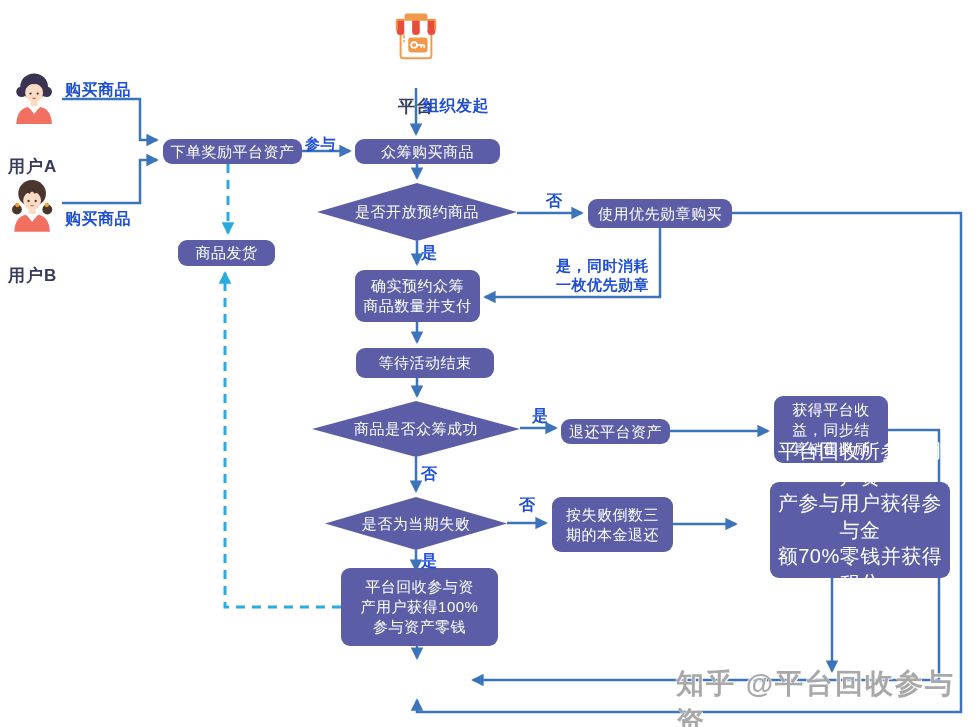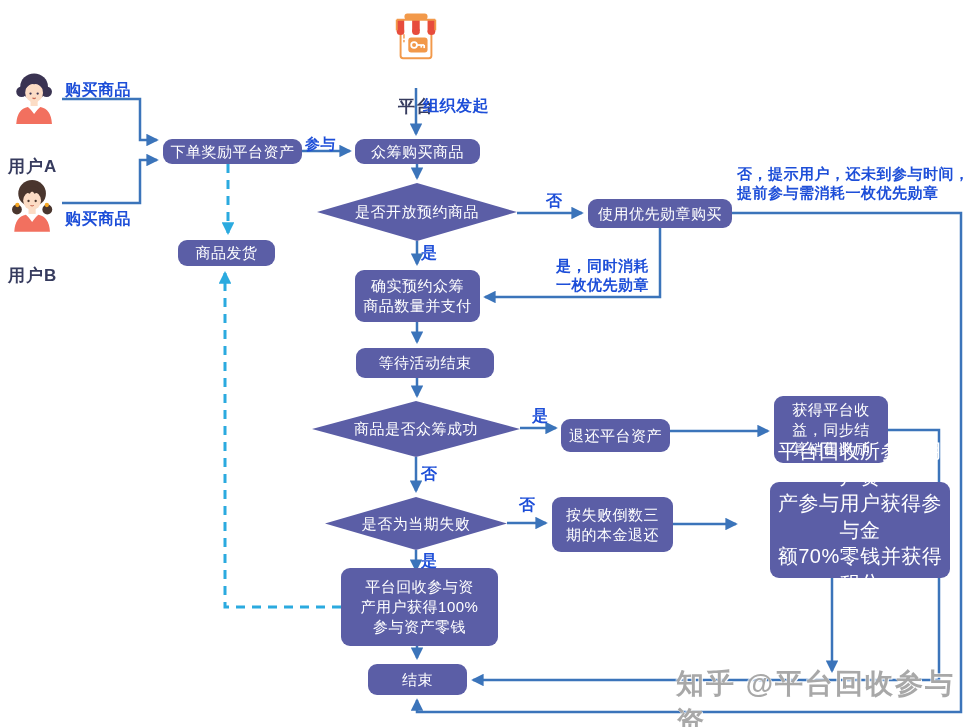--- a/index.html
+++ b/index.html
@@ -131,52 +131,49 @@
     <circle cx="23" cy="27.5" r="1.3" fill="#4a362e"></circle>
     <circle cx="31" cy="27.5" r="1.3" fill="#4a362e"></circle>
     <path d="M25.5,32.5 Q27,33.8 28.5,32.5" stroke="#c96b55" stroke-width="1.2" fill="none" stroke-linecap="round"></path>
   </svg>
 
   <div class="nlabel" style="left:8px;top:124px">用户A</div>
   <div class="nlabel" style="left:8px;top:233px">用户B</div>
   <div class="nlabel" style="left:398px;top:64px">平台</div>
 
   <div class="node" style="left:163px;top:139px;width:139px;height:25px">下单奖励平台资产</div>
-  <div class="node" style="left:355px;top:139px;width:125px;height:25px">众筹购买商品</div>
+  <div class="node" style="left:355px;top:139px;width:145px;height:25px">众筹购买商品</div>
   <div class="node" style="left:178px;top:240px;width:97px;height:26px">商品发货</div>
   <div class="node diamond" style="left:317px;top:183px;width:200px;height:58px">是否开放预约商品</div>
   <div class="node" style="left:588px;top:199px;width:144px;height:29px">使用优先勋章购买</div>
   <div class="node" style="left:355px;top:270px;width:125px;height:52px">确实预约众筹
 商品数量并支付</div>
   <div class="node" style="left:356px;top:348px;width:138px;height:30px">等待活动结束</div>
   <div class="node diamond" style="left:312px;top:401px;width:208px;height:56px">商品是否众筹成功</div>
-  <div class="node" style="left:561px;top:419px;width:109px;height:33px">退还平台资产</div>
+  <div class="node" style="left:561px;top:419px;width:109px;height:25px">退还平台资产</div>
   <div class="node" style="left:774px;top:396px;width:114px;height:67px">获得平台收
 益，同步结
 算销售奖励</div>
   <div class="node diamond" style="left:325px;top:497px;width:182px;height:53px">是否为当期失败</div>
   <div class="node" style="left:552px;top:497px;width:121px;height:55px">按失败倒数三
 期的本金退还</div>
   <div class="node" style="left:770px;top:482px;width:180px;height:96px;font-size:20px">平台回收所参与用户资
 产参与用户获得参与金
 额70%零钱并获得积分
 奖励</div>
   <div class="node" style="left:341px;top:568px;width:157px;height:78px">平台回收参与资
 产用户获得100%
 参与资产零钱</div>
-  <div class="node" style="left:368px;top:664px;width:99px;height:31px">结束</div>
 
   <div class="rlabel" style="left:65px;top:80px">购买商品</div>
   <div class="rlabel" style="left:65px;top:209px">购买商品</div>
   <div class="rlabel" style="left:305px;top:134px;font-size:15px">参与</div>
   <div class="rlabel" style="left:423px;top:96px">组织发起</div>
   <div class="rlabel" style="left:546px;top:191px">否</div>
   <div class="rlabel" style="left:421px;top:243px">是</div>
-  <div class="rlabel" style="left:737px;top:164px;font-size:15px">否，提示用户，还未到参与时间，
-提前参与需消耗一枚优先勋章</div>
   <div class="rlabel" style="left:556px;top:256px;font-size:15px;text-align:center">是，同时消耗
 一枚优先勋章</div>
   <div class="rlabel" style="left:532px;top:406px">是</div>
   <div class="rlabel" style="left:421px;top:464px">否</div>
   <div class="rlabel" style="left:519px;top:495px">否</div>
   <div class="rlabel" style="left:421px;top:551px">是</div>
 
   <div class="watermark">知乎 @平台回收参与资</div>
 
 </div>

